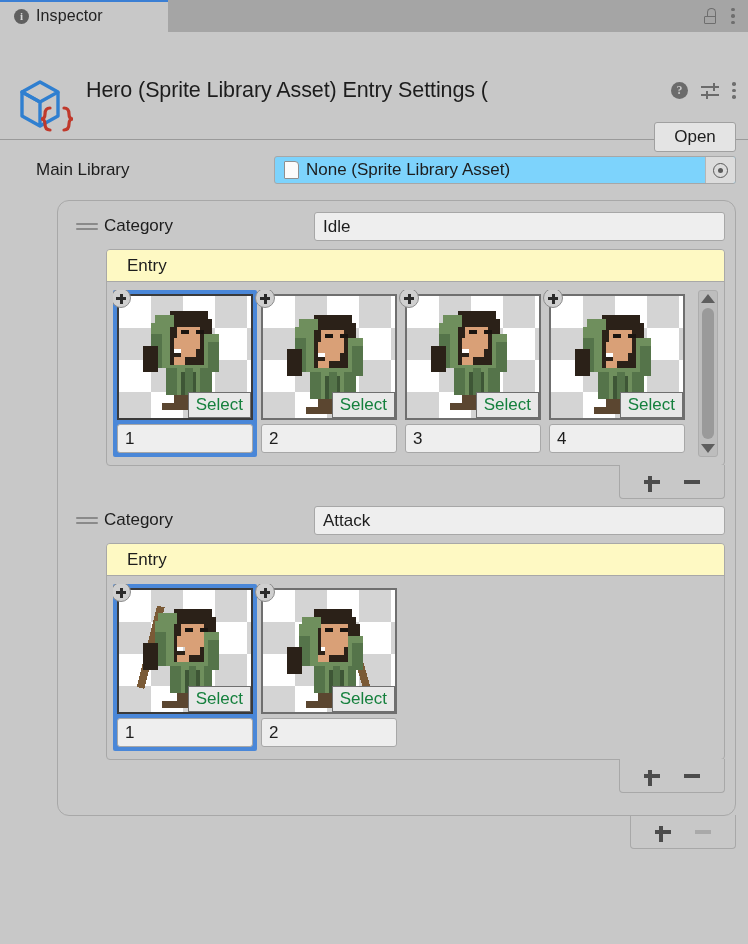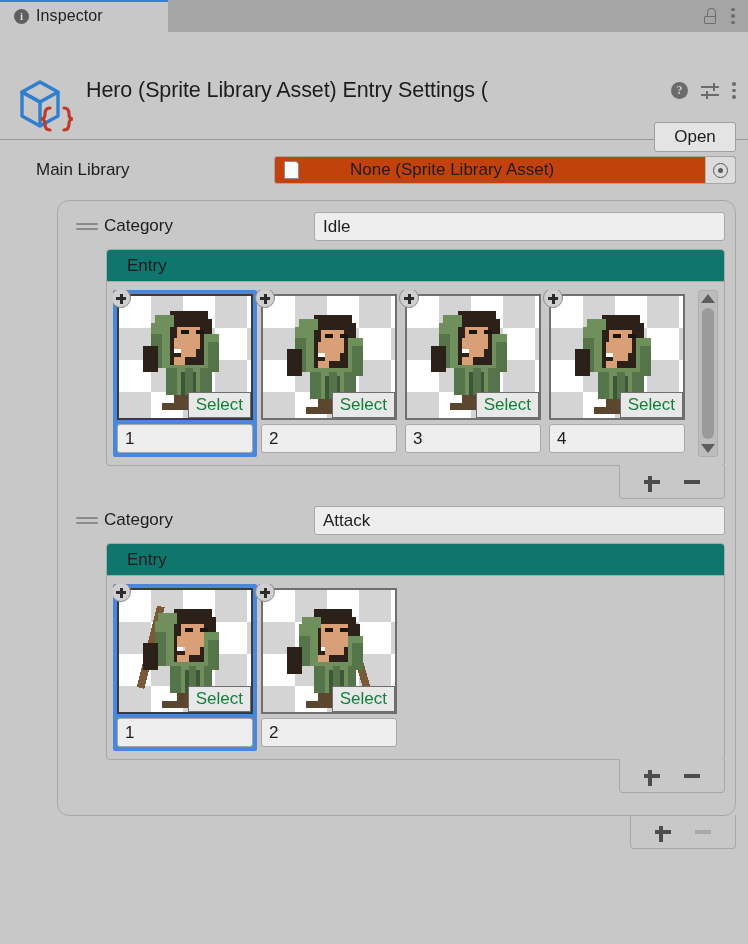--- a/index.html
+++ b/index.html
@@ -89,23 +89,23 @@
     font-size: 17px; color: #1d1d1d; line-height: 28px; text-align: center;
     font-family: "Liberation Sans", sans-serif;
   }
 
   
   .body-area { position: relative; padding: 14px 12px 0 12px; }
 
   .row-main-library { display: flex; align-items: center; height: 32px; margin-bottom: 14px; }
   .row-label { font-size: 17px; color: #1d1d1d; width: 262px; padding-left: 24px; }
   .objfield {
-    flex: 1; height: 28px; background: #c2410c;
+    flex: 1; height: 28px; background: #7dd3fc;
     border: 1px solid #a7a7a7; border-radius: 3px;
-    display: flex; align-items: center; position: relative; gap: 44px;
+    display: flex; align-items: center; position: relative;
   }
   .objfield .doc-icon {
     width: 15px; height: 18px; margin-left: 9px; background: #fbfbfb;
     border: 1px solid #8f8f8f; border-radius: 1px 4px 1px 1px; flex: none;
   }
   .objfield .objtext { font-size: 17px; color: #1d1d1d; margin-left: 7px; white-space: nowrap; }
   .objfield .picker {
     position: absolute; right: 0; top: 0; bottom: 0; width: 30px;
     background: #dcdcdc; border-left: 1px solid #b6b6b6;
     display: flex; align-items: center; justify-content: center; border-radius: 0 2px 2px 0;
@@ -131,21 +131,21 @@
     font-size: 17px; color: #1d1d1d; line-height: 27px; padding-left: 8px;
     overflow: hidden; white-space: nowrap;
   }
 
   
   .entry-frame {
     margin-left: 38px; border: 1px solid #a8a8a8; border-radius: 4px;
     background: #c8c8c8; overflow: visible;
   }
   .entry-header {
-    background: #0f766e; border-bottom: 1px solid #a8a8a8; border-radius: 3px 3px 0 0;
+    background: #fef9c3; border-bottom: 1px solid #a8a8a8; border-radius: 3px 3px 0 0;
     height: 32px; display: flex; align-items: center; padding-left: 20px;
     font-size: 17px; color: #1d1d1d;
   }
   .entry-body { position: relative; display: flex; padding: 8px 6px 8px 6px; }
   .entry-scrollarea { display: flex; gap: 0; flex: 1; overflow: hidden; }
 
   
   .sprite-card {
     position: relative; width: 144px; padding: 4px; flex: none;
     border-radius: 2px; background: transparent;

